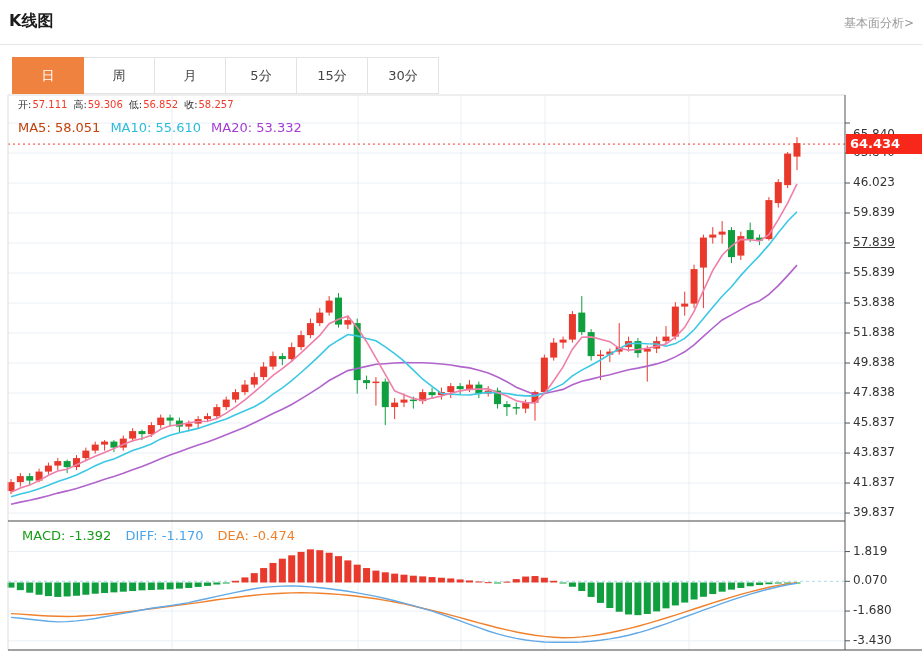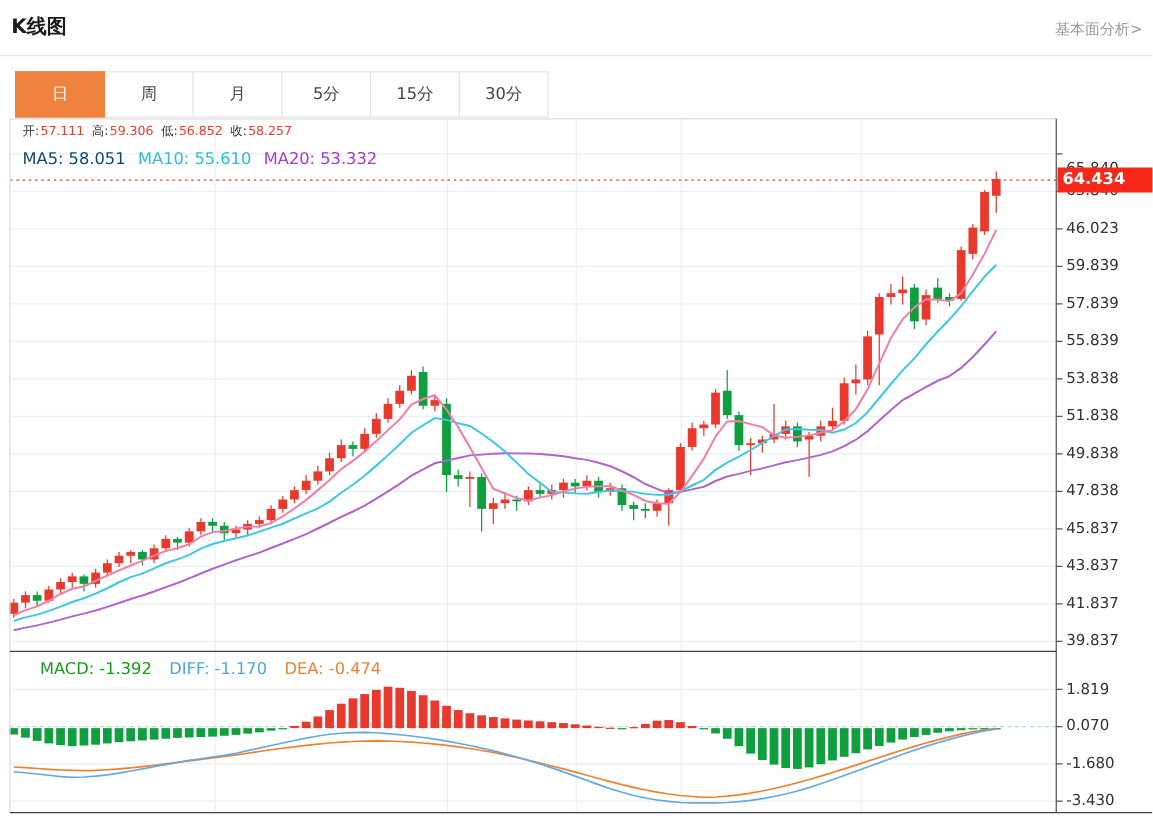--- a/index.html
+++ b/index.html
@@ -9,21 +9,21 @@
   .analysis-link{position:absolute;right:8px;top:15px;font-size:12px;color:#999;cursor:pointer;text-decoration:none;}
   .top-divider{position:absolute;left:0;top:44px;width:922px;height:1px;background:#e6e6e6;}
   .tab-row{position:absolute;left:13px;top:57px;display:flex;}
   .tab{width:70px;height:35px;line-height:35px;text-align:center;font-size:13px;color:#444;
        background:#fff;border:1px solid #e3e3e3;margin-left:-1px;cursor:pointer;box-sizing:content-box;}
   .tab.active{background:#f0823f;border-color:#f0823f;color:#fff;z-index:2;}
   .legend-ohlc{position:absolute;left:18px;top:98px;font-size:10px;white-space:nowrap;z-index:5;}
   .legend-ohlc span{margin-right:6px;}
   .legend-ma{position:absolute;left:18px;top:120px;font-size:13px;white-space:nowrap;z-index:5;}
   .legend-ma span{margin-right:10px;}
-  .macd-legend{position:absolute;left:32px;top:528px;font-size:13px;white-space:nowrap;z-index:5;}
+  .macd-legend{position:absolute;left:22px;top:528px;font-size:13px;white-space:nowrap;z-index:5;}
   .macd-legend span{margin-right:14px;}
   #plot{position:absolute;left:0;top:0;z-index:1;}
   .axis-label{position:absolute;left:853px;font-size:12px;color:#333;z-index:4;}
   .price-badge{position:absolute;left:846px;width:74px;height:20px;background:#f7281a;color:#fff;
        font-size:13px;font-weight:bold;line-height:20px;padding-left:4px;z-index:6;}
   .chart-hotzone{position:absolute;left:8px;width:837px;z-index:3;}
 </style>
 </head>
 <body>
 
@@ -34,21 +34,21 @@
 <div class="tab-row" id="tab-row">
     <div class="tab active">日</div>
     <div class="tab">周</div>
     <div class="tab">月</div>
     <div class="tab">5分</div>
     <div class="tab">15分</div>
     <div class="tab">30分</div>
   </div>
 
 <div class="legend-ohlc" id="ohlc-row"><span style="color: rgb(51, 51, 51); margin-right: 1px;">开:</span><span style="color: rgb(240, 57, 43);">57.111</span><span style="color: rgb(51, 51, 51); margin-right: 1px;">高:</span><span style="color: rgb(240, 57, 43);">59.306</span><span style="color: rgb(51, 51, 51); margin-right: 1px;">低:</span><span style="color: rgb(240, 57, 43);">56.852</span><span style="color: rgb(51, 51, 51); margin-right: 1px;">收:</span><span style="color: rgb(240, 57, 43);">58.257</span></div>
-<div class="legend-ma" id="ma-row"><span style="color: #0c4a6e;">MA5: 58.051</span><span style="color: rgb(43, 188, 217);">MA10: 55.610</span><span style="color: rgb(164, 59, 212);">MA20: 53.332</span></div>
+<div class="legend-ma" id="ma-row"><span style="color: #c2410c;">MA5: 58.051</span><span style="color: rgb(43, 188, 217);">MA10: 55.610</span><span style="color: rgb(164, 59, 212);">MA20: 53.332</span></div>
 <div class="macd-legend" id="macd-row"><span style="color: rgb(22, 156, 22);">MACD: -1.392</span><span style="color: rgb(75, 164, 234);">DIFF: -1.170</span><span style="color: rgb(240, 129, 44);">DEA: -0.474</span></div>
 
 <svg id="plot" width="922" height="654">
     <line x1="8" y1="123" x2="845" y2="123" stroke="#e9eff6" stroke-width="1"></line>
     <line x1="8" y1="153" x2="845" y2="153" stroke="#e9eff6" stroke-width="1"></line>
     <line x1="8" y1="183.01500000000007" x2="845" y2="183.01500000000007" stroke="#e9eff6" stroke-width="1"></line>
     <line x1="8" y1="213.01500000000007" x2="845" y2="213.01500000000007" stroke="#e9eff6" stroke-width="1"></line>
     <line x1="8" y1="243.01500000000007" x2="845" y2="243.01500000000007" stroke="#e9eff6" stroke-width="1"></line>
     <line x1="8" y1="273.0150000000001" x2="845" y2="273.0150000000001" stroke="#e9eff6" stroke-width="1"></line>
     <line x1="8" y1="303.03000000000003" x2="845" y2="303.03000000000003" stroke="#e9eff6" stroke-width="1"></line>
@@ -355,21 +355,21 @@
   </svg>
 
 <div class="chart-hotzone" style="top:95px;height:426px;"></div>
 <div class="chart-hotzone" style="top:521px;height:129px;"></div>
 
 <div id="labels">
     <div class="axis-label" style="top: 115px; margin-top: 12px;">65.840</div>
     <div class="axis-label" style="top: 145px;">63.840</div>
     <div class="axis-label" style="top: 175.015px;">46.023</div>
     <div class="axis-label" style="top: 205.015px;">59.839</div>
-    <div class="axis-label" style="top: 235.015px;">57.839</div>
+    <div class="axis-label" style="top: 235.015px; text-decoration: underline;">57.839</div>
     <div class="axis-label" style="top: 265.015px;">55.839</div>
     <div class="axis-label" style="top: 295.03px;">53.838</div>
     <div class="axis-label" style="top: 325.03px;">51.838</div>
     <div class="axis-label" style="top: 355.03px;">49.838</div>
     <div class="axis-label" style="top: 385.03px;">47.838</div>
     <div class="axis-label" style="top: 415.045px;">45.837</div>
     <div class="axis-label" style="top: 445.045px;">43.837</div>
     <div class="axis-label" style="top: 475.045px;">41.837</div>
     <div class="axis-label" style="top: 505.045px;">39.837</div>
     <div class="axis-label" style="top: 543.577px;">1.819</div>

